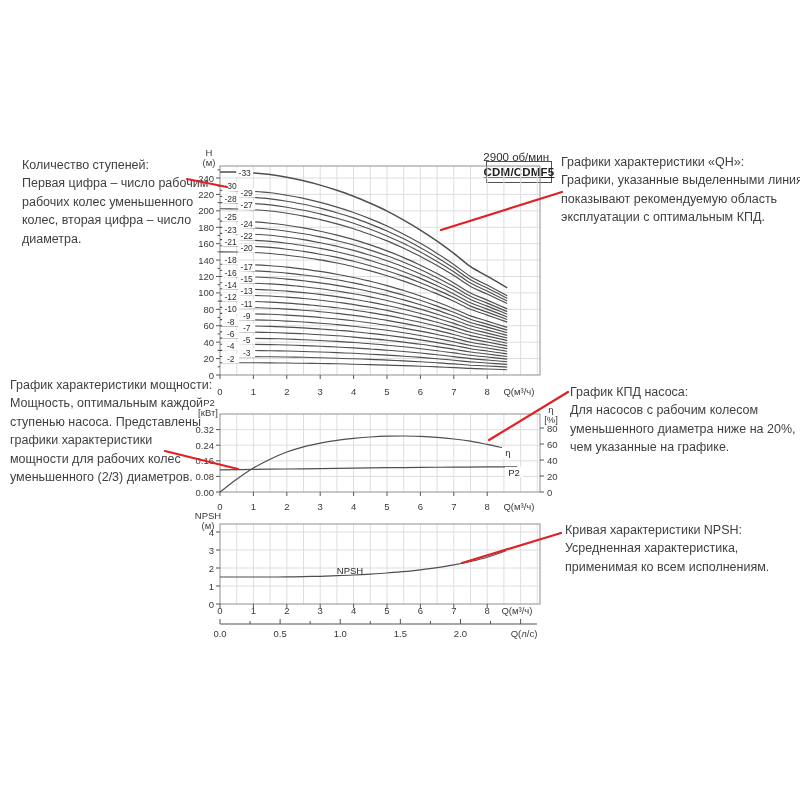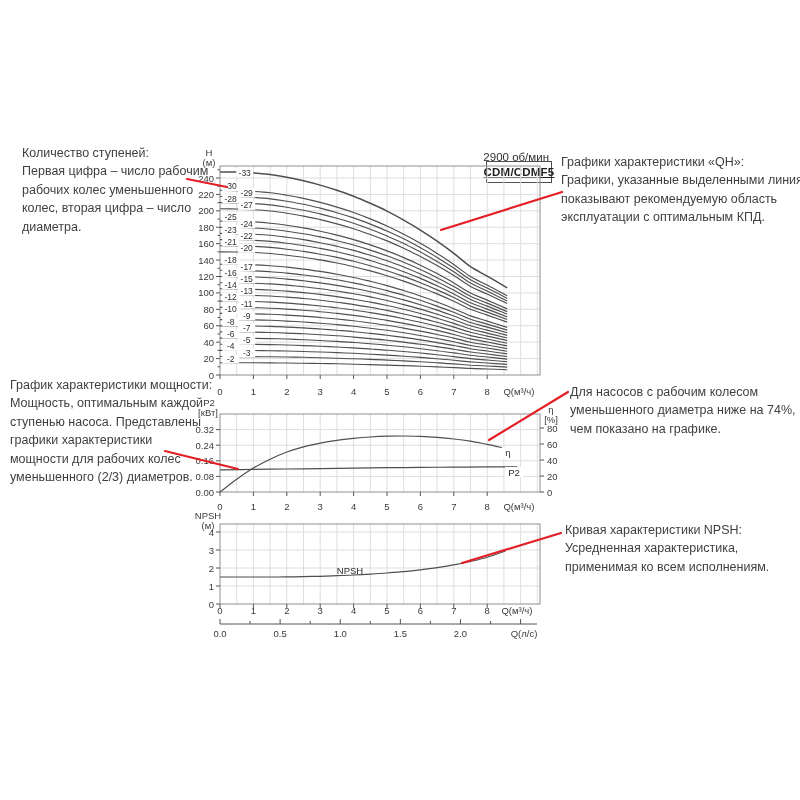--- a/index.html
+++ b/index.html
@@ -1,20 +1,20 @@
 <!DOCTYPE html>
 <html><head>
 <meta charset="utf-8">
 <style>
   html,body{margin:0;padding:0;background:#fff;}
   .page{position:relative;width:800px;height:800px;background:#ffffff;overflow:hidden;
         font-family:"Liberation Sans",sans-serif;}
   .tb{position:absolute;font-size:12.5px;line-height:18.4px;color:#3f3f3f;}
   .tb div{white-space:nowrap;}
-  #tb-stages{left:22px;top:144px;}
+  #tb-stages{left:22px;top:156px;}
   #tb-qh{left:561px;top:153px;}
   #tb-power{left:10px;top:376px;}
   #tb-eff{left:570px;top:383px;}
   #tb-npsh{left:565px;top:521px;}
   .chart-title{position:absolute;left:430px;top:143px;width:119px;text-align:right;
                font-size:11.5px;color:#2f2f2f;margin-top:8px;}
   .badge{position:absolute;left:486px;top:161px;width:64px;height:20px;border:1.5px solid #4f4f4f;
          background:#fff;display:flex;align-items:center;justify-content:center;
          font-size:11.5px;font-weight:bold;color:#1f1f1f;letter-spacing:0.2px;text-decoration:underline;}
   #charts{position:absolute;left:0;top:0;pointer-events:none;}
@@ -42,23 +42,24 @@
   <div class="tb" id="tb-power">
     <div>График характеристики мощности:</div>
     <div>Мощность, оптимальным каждой</div>
     <div>ступенью насоса. Представлены</div>
     <div>графики характеристики</div>
     <div>мощности для рабочих колес</div>
     <div>уменьшенного (2/3) диаметров.</div>
   </div>
 
   <div class="tb" id="tb-eff">
+    <div>График КПД насоса:</div>
     <div>Для насосов с рабочим колесом</div>
-    <div>уменьшенного диаметра ниже на 74%,</div>
-    <div>чем показано на графике.</div>
+    <div>уменьшенного диаметра ниже на 20%,</div>
+    <div>чем указанные на графике.</div>
   </div>
 
   <div class="tb" id="tb-npsh">
     <div>Кривая характеристики NPSH:</div>
     <div>Усредненная характеристика,</div>
     <div>применимая ко всем исполнениям.</div>
   </div>
 
   <div class="chart-title">2900 об/мин</div>
   <div class="badge">CDM/CDMF5</div>

